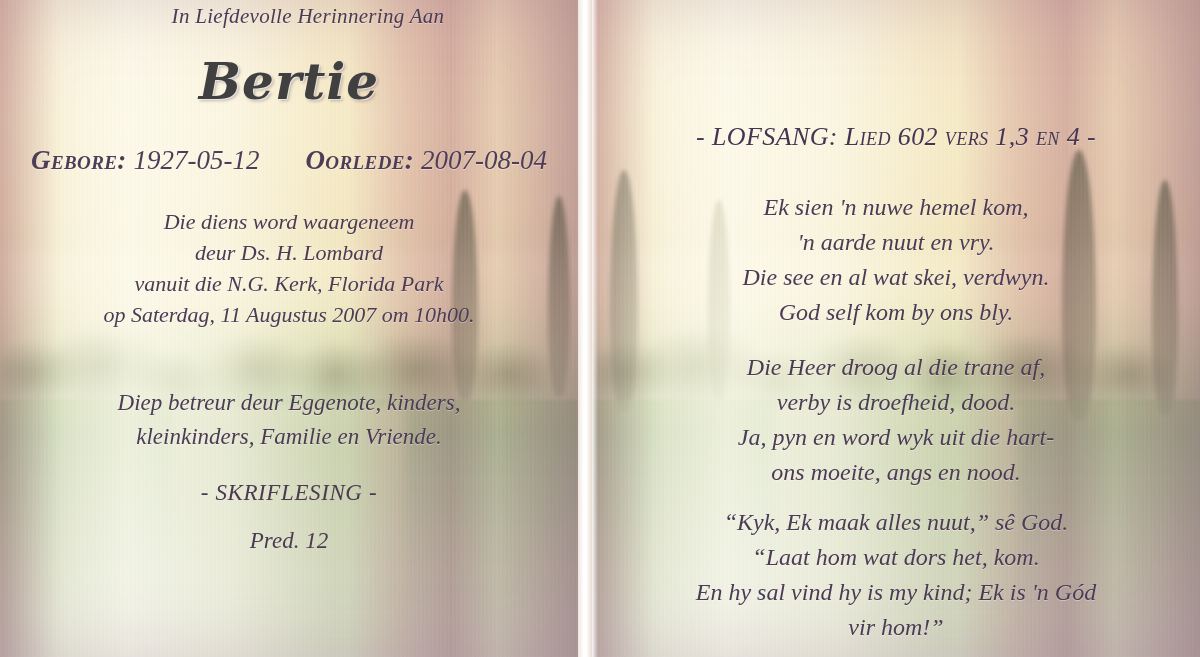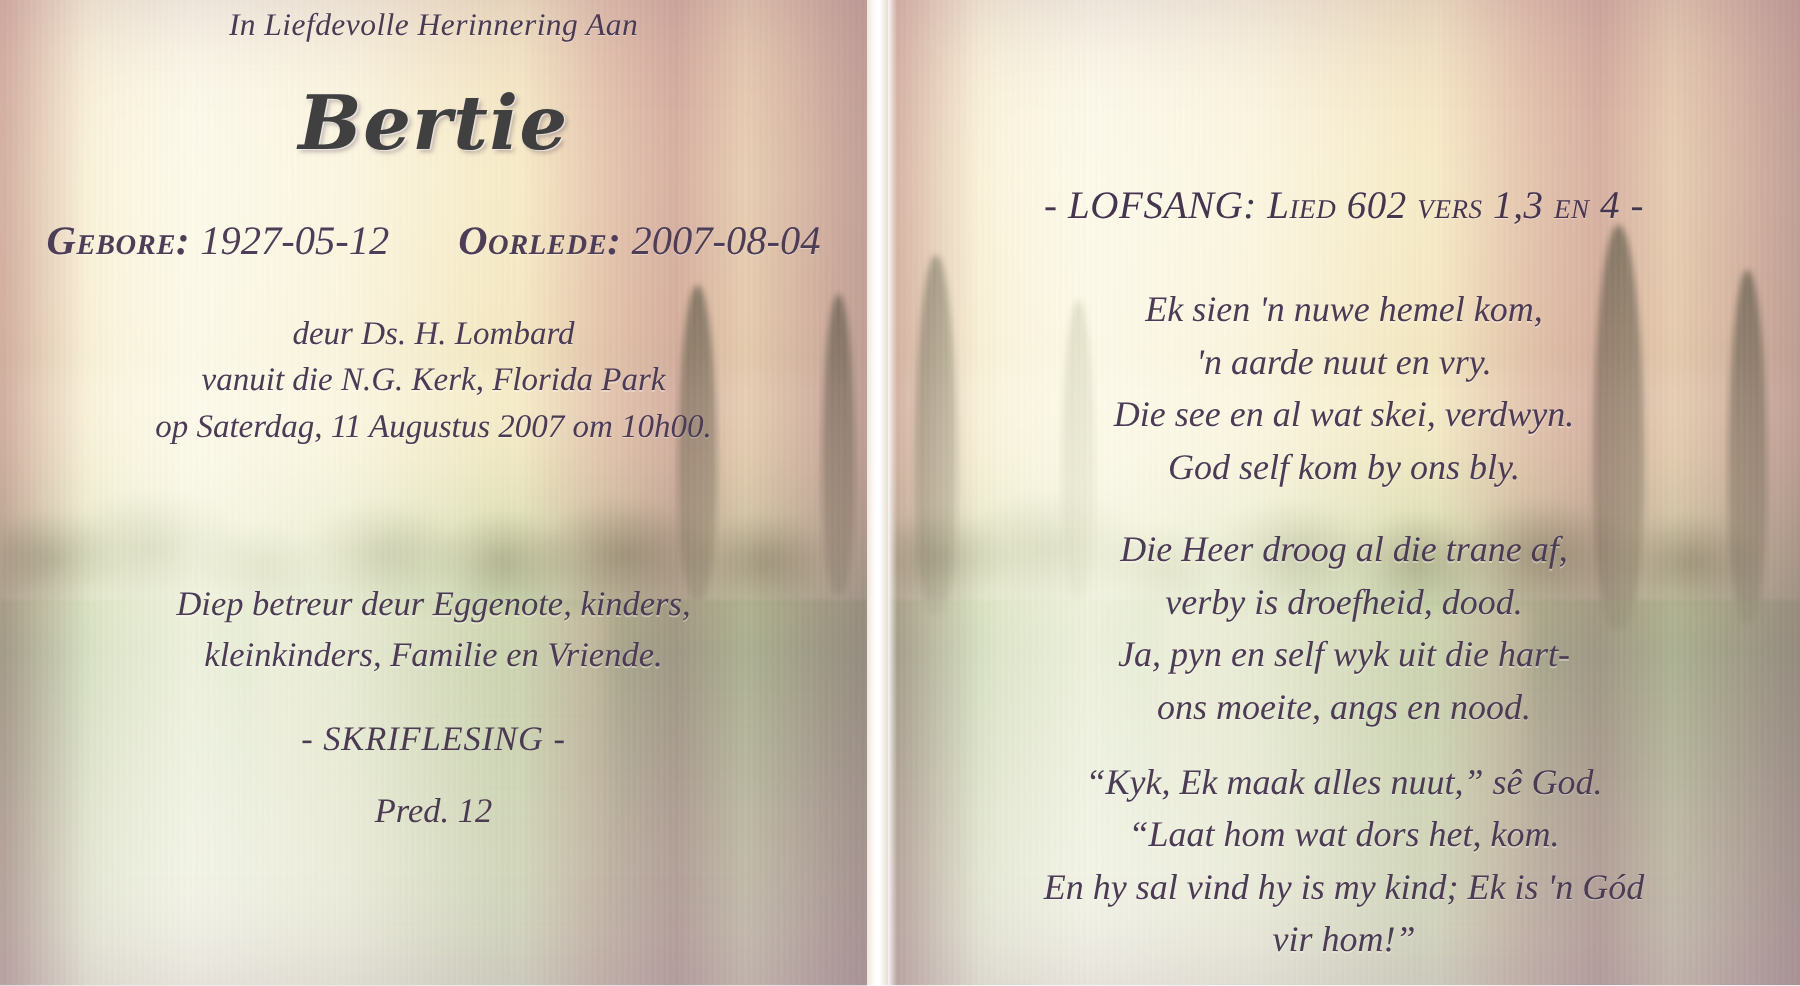--- a/index.html
+++ b/index.html
@@ -133,20 +133,21 @@
     text-shadow: 0 1px 0 rgba(255,255,255,0.35);
     white-space: nowrap;
   }
 
   .hdr {
     top: 4px;
     font-style: italic;
     font-size: 21px;
     letter-spacing: .3px;
     color: #4b3a53;
+    padding-left: 19px;
   }
   .name {
     top: 52px;
     font-family: "DejaVu Serif", serif;
     font-style: italic;
     font-weight: bold;
     font-size: 50px;
     letter-spacing: 1px;
     color: #404040;
     text-shadow:
@@ -241,20 +242,21 @@
           <span class="d-label">Geborе:</span>
           <span>1927-05-12</span>
         </span>
         <span>
           <span class="d-label">Oorlede:</span>
           <span>2007-08-04</span>
         </span>
       </div>
 
       <div class="block service">
+        <div class="line">Die diens word waargeneem</div>
         <div class="line">deur Ds. H. Lombard</div>
         <div class="line">vanuit die N.G. Kerk, Florida Park</div>
         <div class="line">op Saterdag, 11 Augustus 2007 om 10h00.</div>
       </div>
 
       <div class="block mourners">
         <div class="line">Diep betreur deur Eggenote, kinders,</div>
         <div class="line">kleinkinders,  Familie en Vriende.</div>
       </div>
 
@@ -289,21 +291,21 @@
       <div class="stanza st1">
         <div class="line">Ek sien 'n nuwe hemel kom,</div>
         <div class="line">'n aarde nuut en vry.</div>
         <div class="line">Die see en al wat skei, verdwyn.</div>
         <div class="line">God self kom by ons bly.</div>
       </div>
 
       <div class="stanza st2">
         <div class="line">Die Heer droog al die trane af,</div>
         <div class="line">verby is droefheid, dood.</div>
-        <div class="line">Ja, pyn en self wyk uit die hart-</div>
+        <div class="line">Ja, pyn en word wyk uit die hart-</div>
         <div class="line">ons moeite, angs en nood.</div>
       </div>
 
       <div class="stanza st3">
         <div class="line">“Kyk, Ek maak alles nuut,” sê God.</div>
         <div class="line">“Laat hom wat dors het, kom.</div>
         <div class="line">En hy sal vind hy is my kind; Ek is 'n Gód</div>
         <div class="line">vir hom!”</div>
       </div>
     </div>

